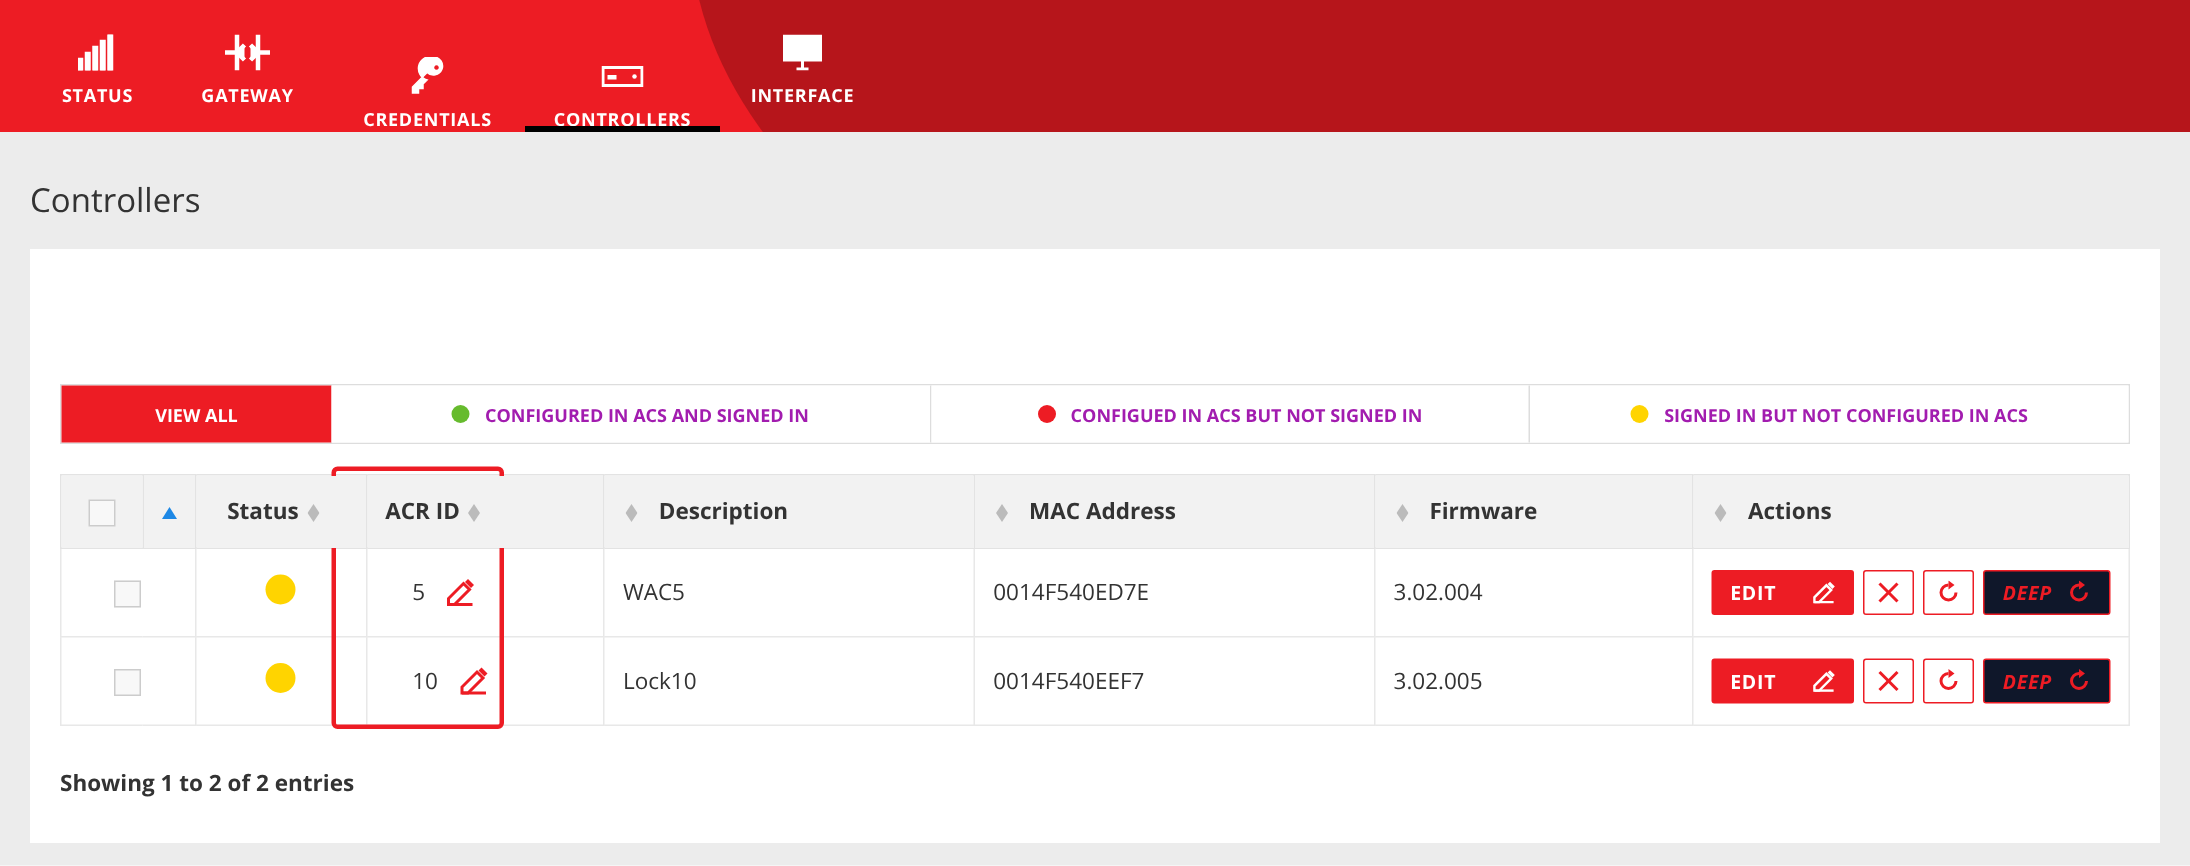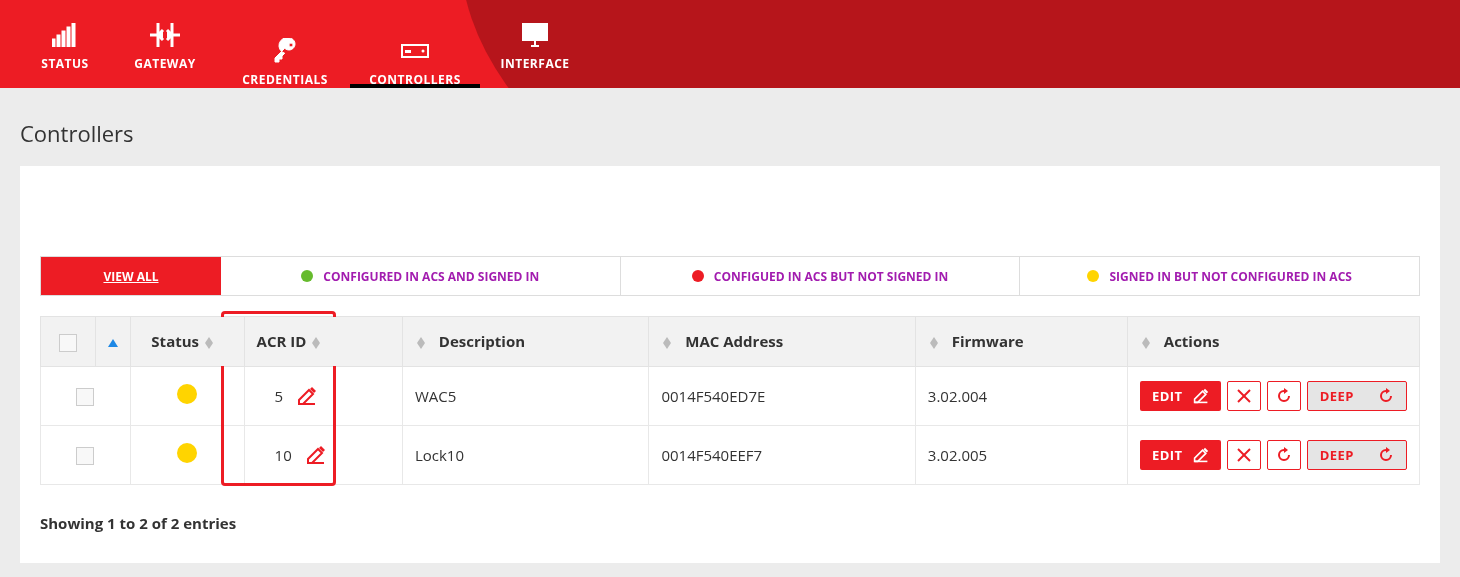--- a/index.html
+++ b/index.html
@@ -96,21 +96,20 @@
     border-right: 1px solid #ddd;
     background: #fff;
   }
   .filter-tab:last-child { border-right: none; }
   .filter-tab.first {
     flex: 0 0 180px;
     background: #ed1c24;
     color: #fff;
     border-right: none;
     justify-content: center;
-    text-decoration: underline;
   }
   .status-dot {
     width: 12px; height: 12px;
     border-radius: 50%;
     display: inline-block;
     flex-shrink: 0;
   }
   .dot-green { background: #66bb2d; }
   .dot-yellow { background: #ffd400; }
   .dot-red   { background: #ed1c24; }
@@ -191,34 +190,35 @@
     font-size: 13px;
     font-weight: 700;
     letter-spacing: 0.5px;
     cursor: pointer;
     border-radius: 2px;
   }
   .btn-edit {
     background: #ed1c24;
     color: #fff;
     padding: 0 12px;
-    gap: 10px;
+    gap: 24px;
   }
   .btn-outline {
     border: 1px solid #ed1c24;
     color: #ed1c24;
     background: #fff;
     width: 34px;
   }
   .btn-deep {
     border: 1px solid #ed1c24;
     color: #ed1c24;
-    background: #e5e5e5;
+    background: #0f172a;
     padding: 0 12px;
-    gap: 24px;
+    gap: 10px;
+    font-style: italic;
   }
   .btn svg { display: block; }
   .showing {
     font-size: 15px;
     font-weight: 700;
     margin-top: 28px;
   }
   
   .highlight-box {
     position: absolute;

